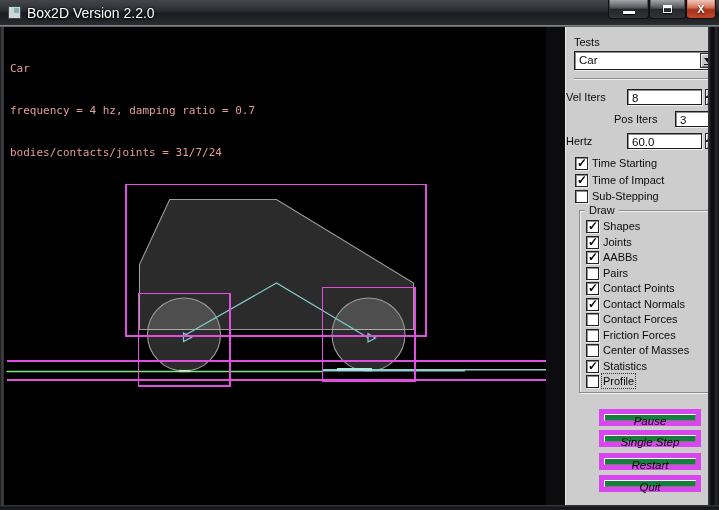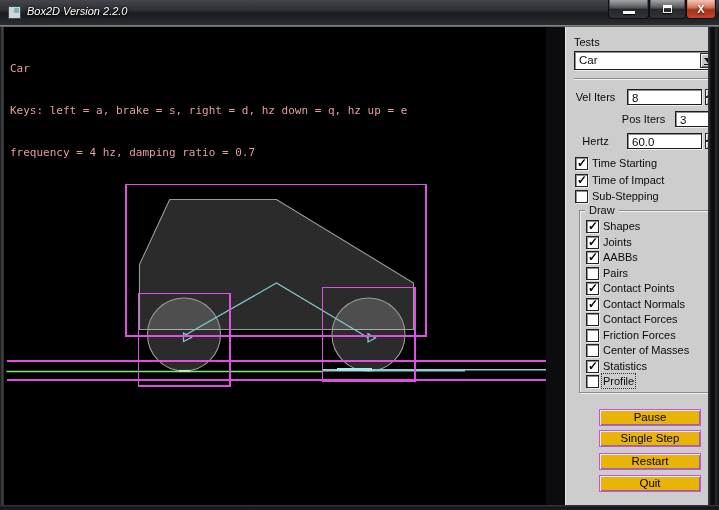--- a/index.html
+++ b/index.html
@@ -16,22 +16,22 @@
     background:linear-gradient(180deg,#8d8e92,#55565a);}
   .frame-left{position:absolute;left:0;top:27px;width:4px;height:478px;
     background:linear-gradient(90deg,#131315,#46474b 55%,#232427);}
   .frame-right{position:absolute;left:708px;top:27px;width:11px;height:478px;
     background:linear-gradient(90deg,#3c3d41,#0d0d0f 30%,#0d0d0f 55%,#2c2d31 75%,#0d0d0f 100%);}
   .frame-bottom{position:absolute;left:0;top:505px;width:719px;height:5px;
     background:linear-gradient(180deg,#393a3e,#121316 55%,#202125);}
   .app-icon{position:absolute;left:8px;top:6px;width:13px;height:13px;
     background:#cfd6da;border:1px solid #3c4a52;box-sizing:border-box;}
   .app-icon span{position:absolute;right:1px;top:1px;width:5px;height:5px;background:#7fb2b8;display:block;}
-  .title-text{position:absolute;left:27px;top:5px;color:#fff;font-size:11px;
-    text-shadow:0 1px 3px #000,0 0 2px #000;white-space:nowrap;font-style:italic;}
+  .title-text{position:absolute;left:27px;top:5px;color:#fff;font-size:14px;
+    text-shadow:0 1px 3px #000,0 0 2px #000;white-space:nowrap;}
   .winbtn{position:absolute;top:0;height:19px;box-sizing:border-box;
     border:1px solid #101010;border-top:none;border-radius:0 0 4px 4px;}
   .winbtn .sheen{position:absolute;left:1px;right:1px;top:0;height:8px;
     background:linear-gradient(180deg,rgba(255,255,255,.42),rgba(255,255,255,.08));border-radius:0 0 2px 2px;}
   .btn-min{left:608px;width:41px;background:linear-gradient(180deg,#606168 0%,#3f4046 48%,#26272b 52%,#323338 100%);}
   .btn-max{left:649px;width:37px;background:linear-gradient(180deg,#606168 0%,#3f4046 48%,#26272b 52%,#323338 100%);}
   .btn-close{left:686px;width:30px;background:linear-gradient(180deg,#e59a82 0%,#cf5d40 45%,#a1321c 55%,#c2472b 100%);}
   .glyph-min{position:absolute;left:14px;top:11px;width:12px;height:3px;background:#f6f6f6;box-shadow:0 1px 1px #000;}
   .glyph-max{position:absolute;left:13px;top:5px;width:9px;height:8px;box-sizing:border-box;
     border:1px solid #f6f6f6;border-top-width:3px;box-shadow:0 1px 1px #000;}
@@ -55,44 +55,44 @@
   .dropdown .value{position:absolute;left:4px;top:2px;font-size:11.5px;}
   .drop-btn{position:absolute;right:1px;top:1px;bottom:1px;width:16px;background:#c6c6c6;
     border:1px solid #2a2a2a;box-sizing:border-box;
     box-shadow:inset 1px 1px 0 #f2f2f2,inset -1px -1px 0 #7b7b7b;}
   .tri-down{position:absolute;left:3px;top:4px;width:0;height:0;
     border-left:4px solid transparent;border-right:4px solid transparent;border-top:5px solid #111;}
   .tri-underline{position:absolute;left:3px;top:10px;width:8px;height:1px;background:#111;}
   .separator{position:absolute;left:8px;top:51px;width:144px;height:0;
     border-top:1px solid #8a8a8a;border-bottom:1px solid #f2f2f2;}
   .spin-row{position:absolute;left:0;width:162px;height:16px;}
-  .spin-row .lbl{position:absolute;left:0;top:2px;width:59px;text-align:center;}
+  .spin-row .lbl{position:absolute;left:0;top:2px;width:59px;text-align:left;}
   .spin-row .field{position:absolute;left:61px;top:0;width:75px;height:16px;}
   .spin-row .field span{position:absolute;left:4px;top:2px;font-size:11.5px;}
   .spinner{position:absolute;left:139px;top:0;width:13px;height:16px;}
   .spin-btn{position:absolute;left:0;width:13px;height:8px;background:#c6c6c6;box-sizing:border-box;
     border:1px solid #2a2a2a;box-shadow:inset 1px 1px 0 #f0f0f0,inset -1px -1px 0 #7b7b7b;}
   .spin-up{top:0;} .spin-down{top:8px;}
   .arr-up{position:absolute;left:3px;top:2px;width:0;height:0;
     border-left:3px solid transparent;border-right:3px solid transparent;border-bottom:4px solid #111;}
   .arr-down{position:absolute;left:3px;top:2px;width:0;height:0;
     border-left:3px solid transparent;border-right:3px solid transparent;border-top:4px solid #111;}
   .chk-row{position:absolute;height:14px;}
   .chk-box{position:absolute;left:0;top:0;width:13px;height:13px;background:#fff;box-sizing:border-box;
     border:1px solid #222;box-shadow:1px 1px 0 #ececec,inset 1px 1px 0 #8f8f8f;}
   .chk-mark{position:absolute;left:1px;top:-2px;font-size:12px;font-weight:bold;color:#000;}
   .chk-lbl{position:absolute;left:17px;top:0;white-space:nowrap;}
   .chk-lbl.focused{outline:1px dotted #333;outline-offset:1px;}
   .groupbox{position:absolute;left:13px;top:183px;width:140px;height:183px;box-sizing:border-box;
     border:1px solid #8a8a8a;box-shadow:1px 1px 0 #f2f2f2,inset 1px 1px 0 #f2f2f2;}
   .groupbox .gtitle{position:absolute;left:5px;top:-7px;background:#cdcdcd;padding:0 4px;}
   .g-item{position:absolute;left:6px;height:14px;}
-  .pbtn{position:absolute;left:33px;width:102px;height:17px;background:#eab308;box-sizing:border-box;
-    border:1px solid #d946ef;box-shadow:inset 1px 1px 0 #f2f2f2,inset -1px -1px 0 #7b7b7b;
-    text-align:center;font-size:11.5px;line-height:15px;color:#000;}
+  .pbtn{position:absolute;left:33px;width:102px;height:17px;background:#15803d;box-sizing:border-box;
+    border:5px solid #d946ef;box-shadow:inset 1px 1px 0 #f2f2f2,inset -1px -1px 0 #7b7b7b;
+    text-align:center;font-size:11.5px;line-height:15px;color:#000;font-style:italic;}
 </style>
 </head>
 <body>
 
 <div class="window">
 
   <div class="titlebar">
     <div class="app-icon">
         <span></span>
       </div>
@@ -130,22 +130,22 @@
       <polygon class="joint" points="364,306.5 364,315 371.5,311"></polygon>
 
       <rect class="aabb" x="122" y="157.5" width="300" height="151.5"></rect>
       <rect class="aabb" x="134.5" y="266.5" width="91.5" height="92.5"></rect>
       <rect class="aabb" x="318.5" y="260.5" width="92.5" height="94"></rect>
       <line class="aabb" x1="2.5" y1="334" x2="542" y2="334"></line>
       <line class="aabb" x1="2.5" y1="353" x2="542" y2="353"></line>
     </svg>
     <div class="stats">
       <div>Car</div>
-      <div>Keys: left = a, brake = s, right = d, hz down = q, hz up = e</div>
       <div>frequency = 4 hz, damping ratio = 0.7</div>
+      <div>bodies/contacts/joints = 31/7/24</div>
     </div>
   </div>
 
   <div class="panel">
     <div class="p-label" style="left:8px;top:9px;">Tests</div>
 
     <div class="dropdown sunken">
       <span class="value">Car</span>
       <span class="drop-btn">
         <span class="tri-down"></span>

